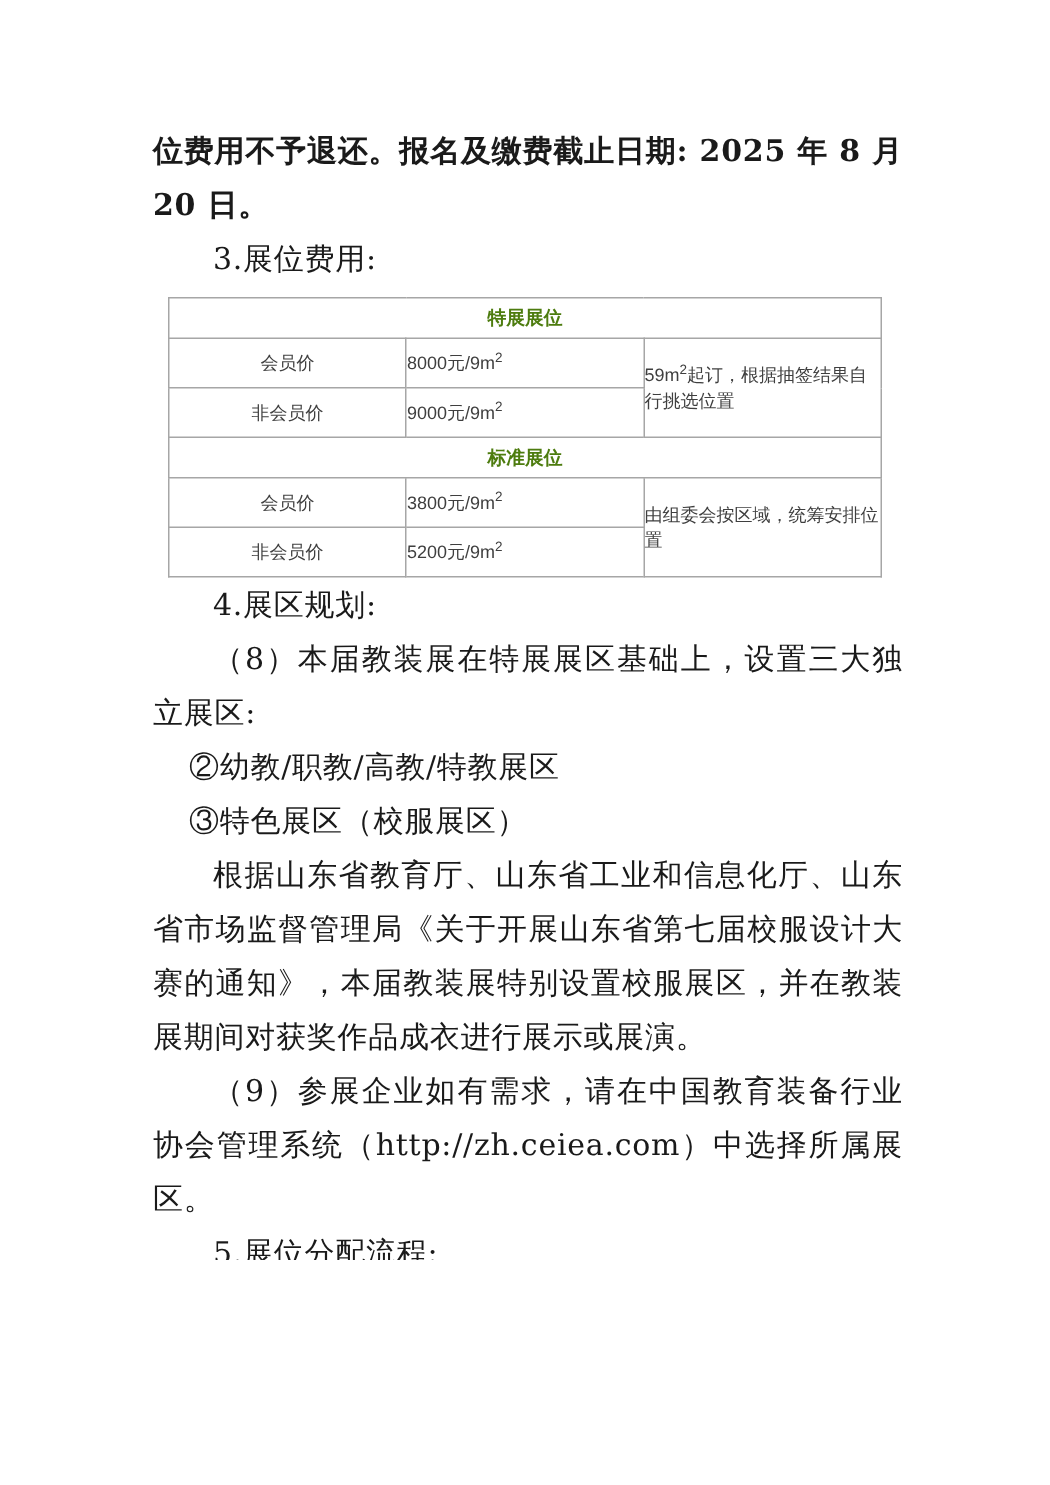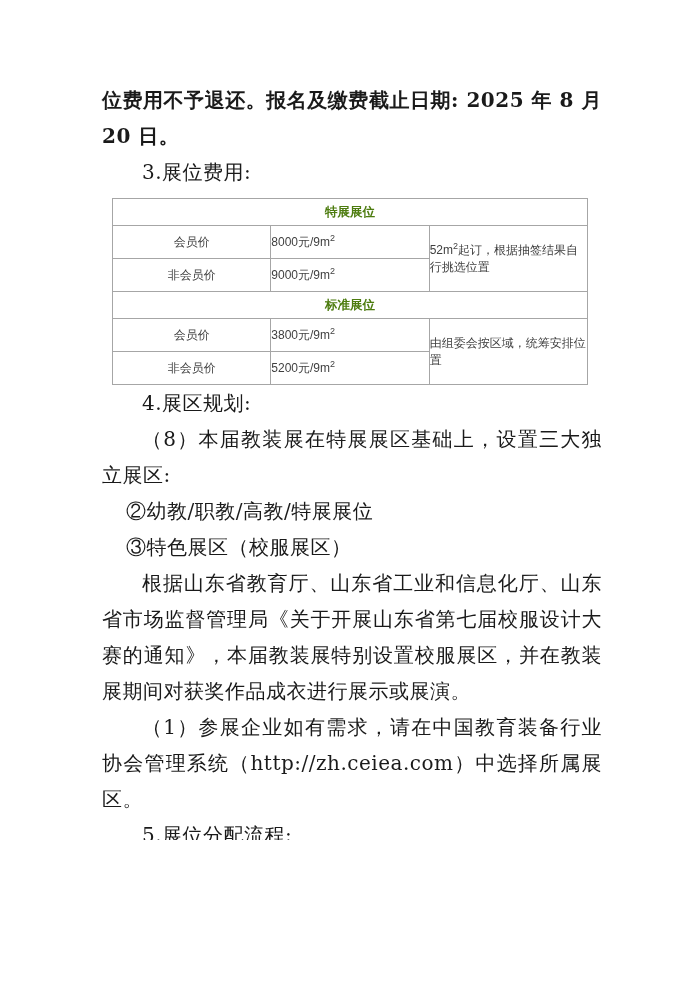--- a/index.html
+++ b/index.html
@@ -95,21 +95,21 @@
     <p class="body indent">3.展位费用:</p>
 
     <table class="fee">
       <tbody>
         <tr>
           <td class="sec-header" colspan="3">特展展位</td>
         </tr>
         <tr>
           <td class="c-label">会员价</td>
           <td class="c-price"><span>8000元/9m</span><sup class="sq">2</sup></td>
-          <td class="c-note" rowspan="2"><span>52m</span><sup class="sq">2</sup><span>起订，根据抽签结果自行挑选位置</span></td>
+          <td class="c-note" rowspan="2"><span>59m</span><sup class="sq">2</sup><span>起订，根据抽签结果自行挑选位置</span></td>
         </tr>
         <tr>
           <td class="c-label">非会员价</td>
           <td class="c-price"><span>9000元/9m</span><sup class="sq">2</sup></td>
         </tr>
         <tr>
           <td class="sec-header" colspan="3">标准展位</td>
         </tr>
         <tr>
           <td class="c-label">会员价</td>
@@ -119,24 +119,24 @@
         <tr>
           <td class="c-label">非会员价</td>
           <td class="c-price"><span>5200元/9m</span><sup class="sq">2</sup></td>
         </tr>
       </tbody>
     </table>
 
 
     <p class="body indent">4.展区规划:</p>
     <p class="body indent">（8）本届教装展在特展展区基础上，设置三大独立展区:</p>
-    <p class="body indent-sm">②幼教/职教/高教/特展展位</p>
+    <p class="body indent-sm">②幼教/职教/高教/特教展区</p>
     <p class="body indent-sm">③特色展区（校服展区）</p>
     <p class="body indent">根据山东省教育厅、山东省工业和信息化厅、山东省市场监督管理局《关于开展山东省第七届校服设计大赛的通知》，本届教装展特别设置校服展区，并在教装展期间对获奖作品成衣进行展示或展演。</p>
-    <p class="body indent">（1）参展企业如有需求，请在中国教育装备行业协会管理系统（http://zh.ceiea.com）中选择所属展区。</p>
+    <p class="body indent">（9）参展企业如有需求，请在中国教育装备行业协会管理系统（http://zh.ceiea.com）中选择所属展区。</p>
     <p class="body indent">5.展位分配流程:</p>
 
   </div>
 
   <div class="page-number">— 3 —</div>
 
   <div class="footer">
     <span class="wechat-icon">
       <svg width="29" height="25" viewBox="0 0 36 31">
         <ellipse cx="13" cy="11.5" rx="12.3" ry="10.3" fill="#b3b3b3"></ellipse>

